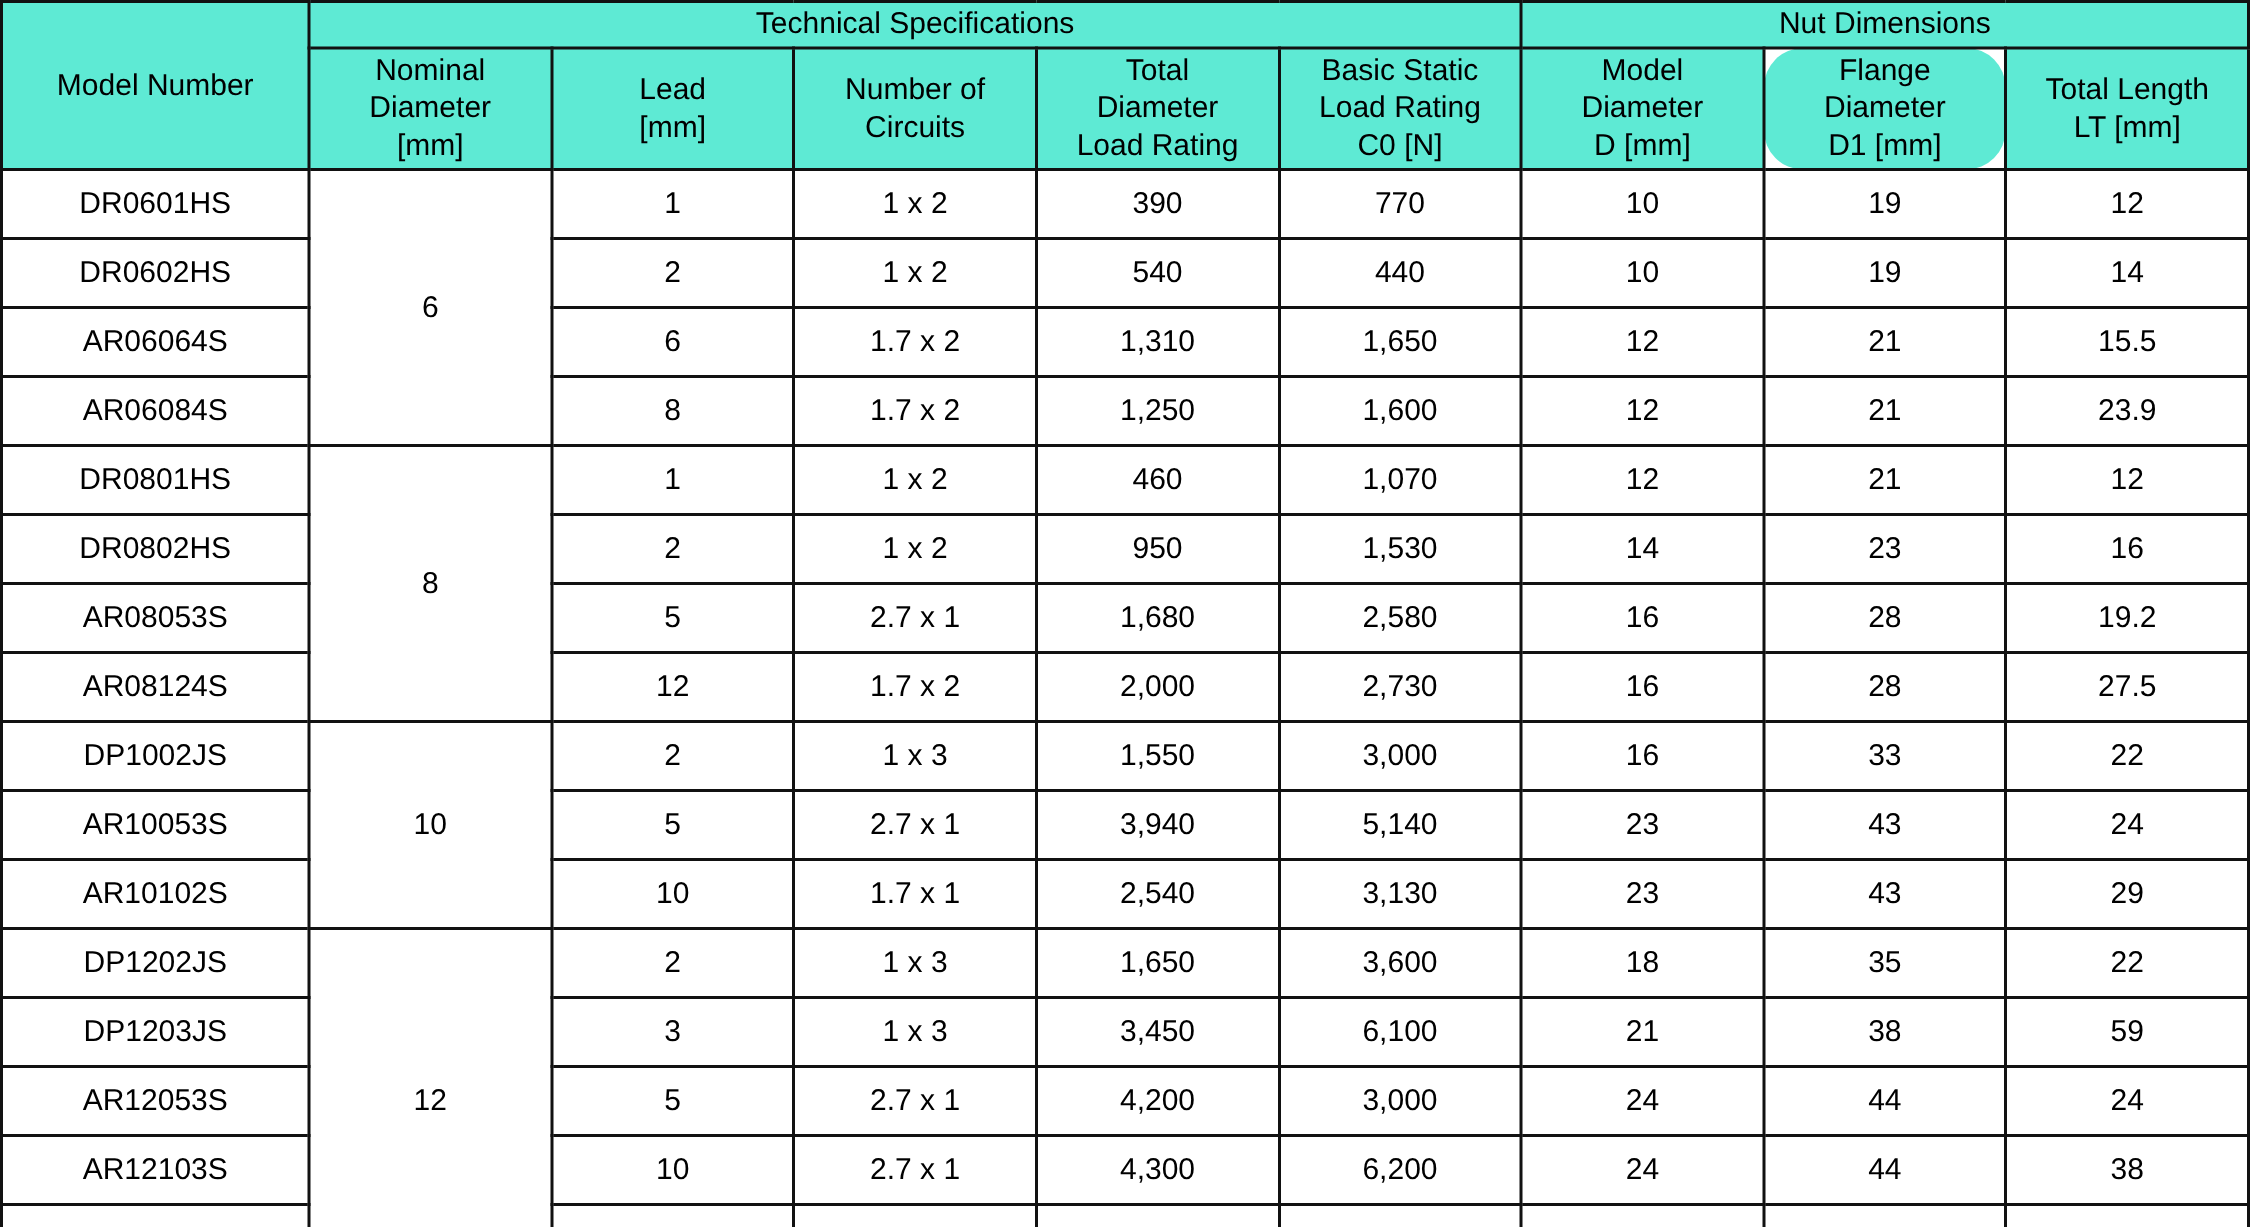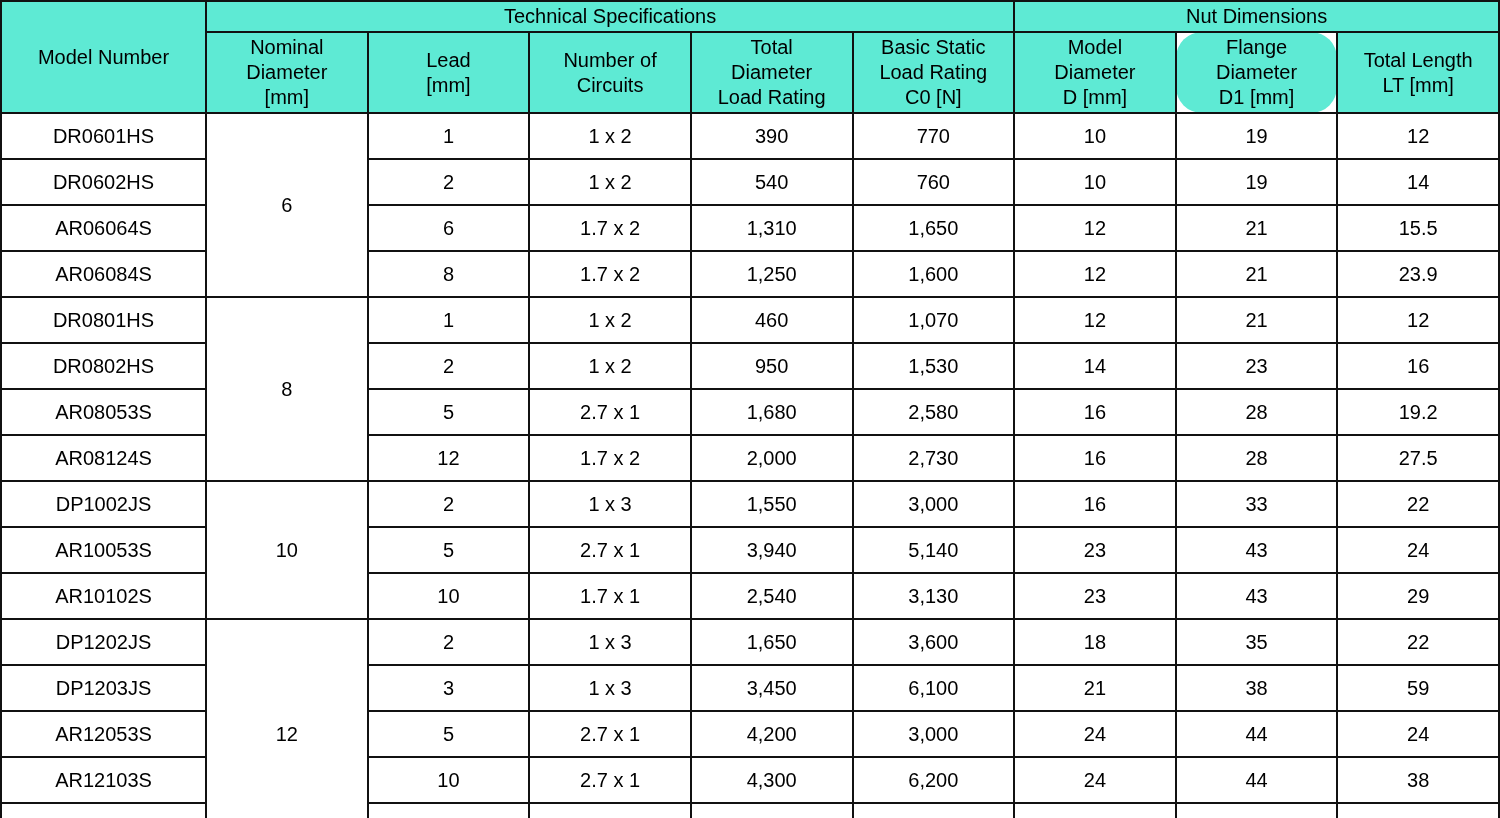--- a/index.html
+++ b/index.html
@@ -113,21 +113,21 @@
         <td class="col-stat">770</td>
         <td class="col-body">10</td>
         <td class="col-flange">19</td>
         <td class="col-total">12</td>
       </tr>
       <tr class="data-row">
         <td class="col-model">DR0602HS</td>
         <td class="col-lead">2</td>
         <td class="col-circuits">1 x 2</td>
         <td class="col-dyn">540</td>
-        <td class="col-stat">760</td>
+        <td class="col-stat">440</td>
         <td class="col-body">10</td>
         <td class="col-flange">19</td>
         <td class="col-total">14</td>
       </tr>
       <tr class="data-row">
         <td class="col-model">AR06064S</td>
         <td class="col-lead">6</td>
         <td class="col-circuits">1.7 x 2</td>
         <td class="col-dyn">1,310</td>
         <td class="col-stat">1,650</td>

